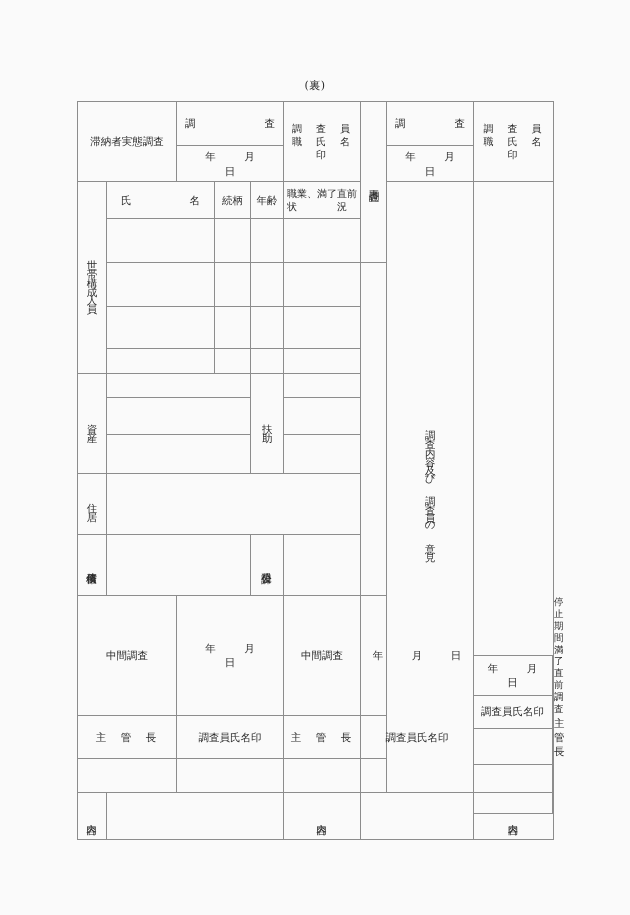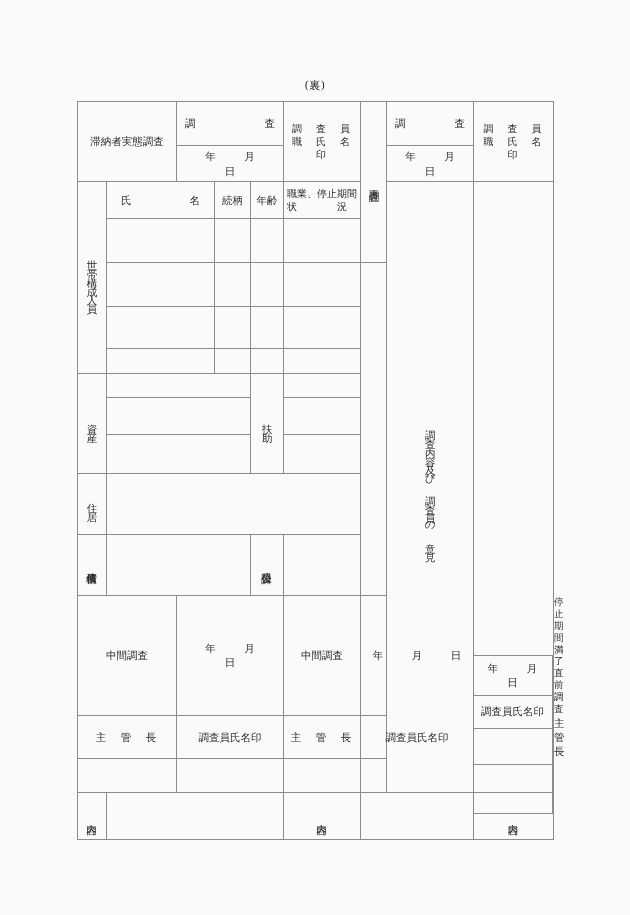--- a/index.html
+++ b/index.html
@@ -163,21 +163,21 @@
       <span class="spread-pad">氏　名</span>
     </td>
     <td style="height:36px">
       <span>続柄</span>
     </td>
     <td style="height:36px">
       <span>年齢</span>
     </td>
     <td style="height:36px; text-align:left; padding:0 3px;">
       <div class="two-line">
-        <div>職業、停止期間</div>
+        <div>職業、満了直前</div>
         <div>状　　　　況</div>
       </div>
     </td>
 
     <td rowspan="13" style="width:26px">
       <div class="vcell">
         <span class="vert-wide">調査内容及び調査員の意見</span>
       </div>
     </td>
     <td rowspan="13">

